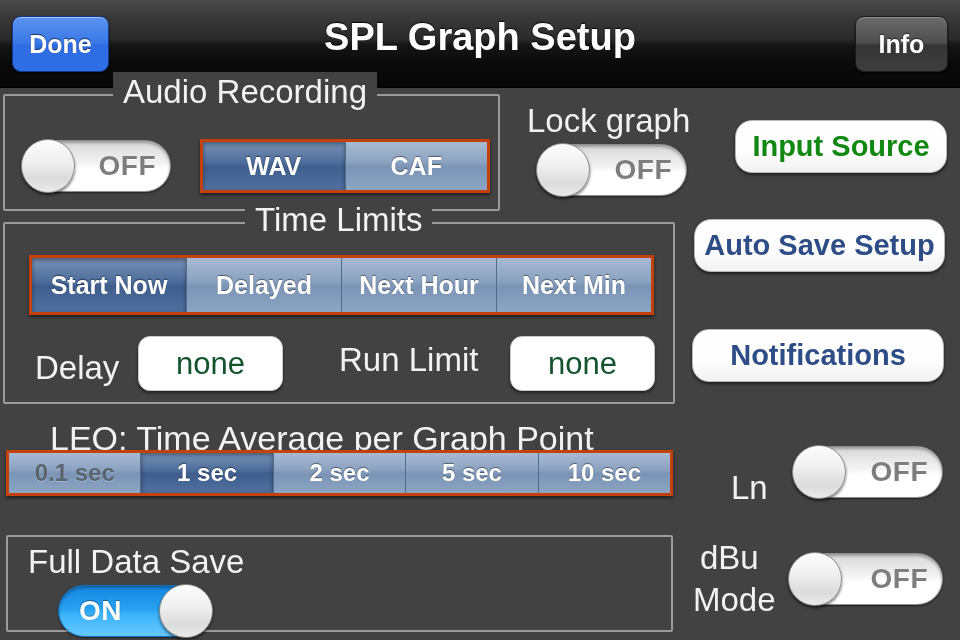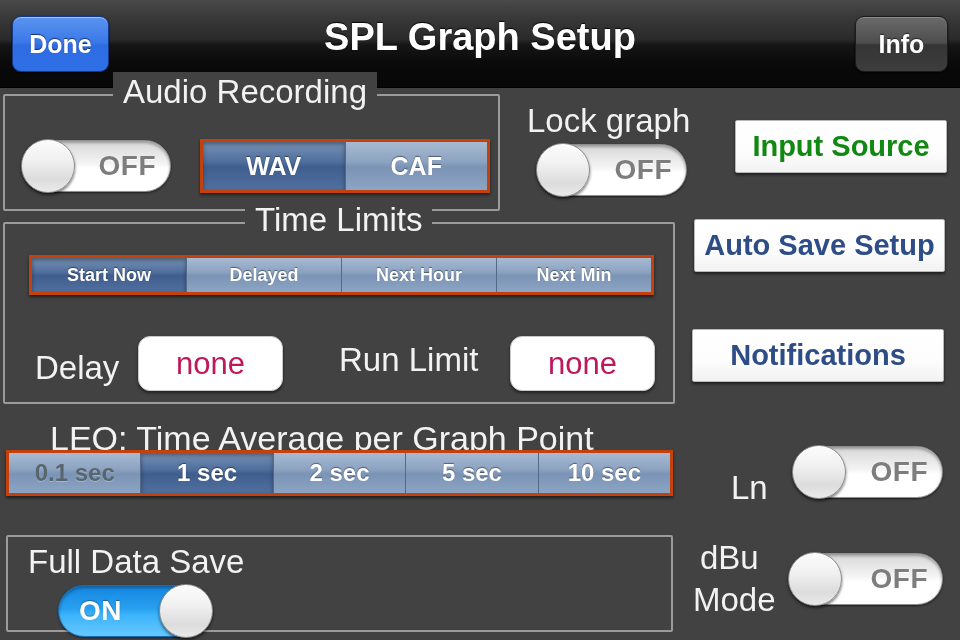--- a/index.html
+++ b/index.html
@@ -172,40 +172,40 @@
   }
 
   
   .pillbtn {
     position: absolute;
     display: flex;
     align-items: center;
     justify-content: center;
     background: linear-gradient(to bottom, #ffffff 0%, #fdfdfd 60%, #f2f2f2 100%);
     border: 1px solid #b8b8b8;
-    border-radius: 2px;
+    border-radius: 17px;
     font-size: 29px;
     font-weight: bold;
     box-shadow: 0 2px 3px rgba(0,0,0,0.55), inset 0 1px 0 #ffffff;
     cursor: pointer;
     white-space: nowrap;
   }
 
   
   .textfield {
     position: absolute;
     display: flex;
     align-items: center;
     justify-content: center;
     background: #ffffff;
     border: 1px solid #c9c9c9;
     border-radius: 12px;
     box-shadow: 0 2px 3px rgba(0,0,0,0.5);
     font-size: 31px;
-    color: #be185d;
+    color: #14532d;
     cursor: text;
   }
 
   
   .label {
     position: absolute;
     color: #f2f2f2;
     font-size: 33px;
     white-space: nowrap;
     line-height: 40px;
@@ -242,21 +242,21 @@
   <div class="toggle off" style="left:537px; top:144px; width:150px; height:52px;">
     <div class="track">
       <div class="tlabel">OFF</div>
     </div>
     <div class="knob"></div>
   </div>
 
   <div class="groupbox" style="left:3px; top:222px; width:672px; height:182px;">
     <div class="legend" style="left:240px;">Time Limits</div>
 
-    <div class="segmented" style="left:24px; top:31px; width:625px; height:40px; font-size:18px;text-align:center;">
+    <div class="segmented" style="left:24px; top:31px; width:625px; height:60px; font-size:25px;text-align:center;">
       <div class="seg selected">Start Now</div>
       <div class="seg">Delayed</div>
       <div class="seg">Next Hour</div>
       <div class="seg">Next Min</div>
     </div>
 
     <div class="label" style="left:30px; top:116px;margin-top:8px;">Delay</div>
     <div class="textfield" style="left:133px; top:112px; width:145px; height:55px;" placeholder="none">none</div>
 
     <div class="label" style="left:334px; top:116px;">Run Limit</div>

